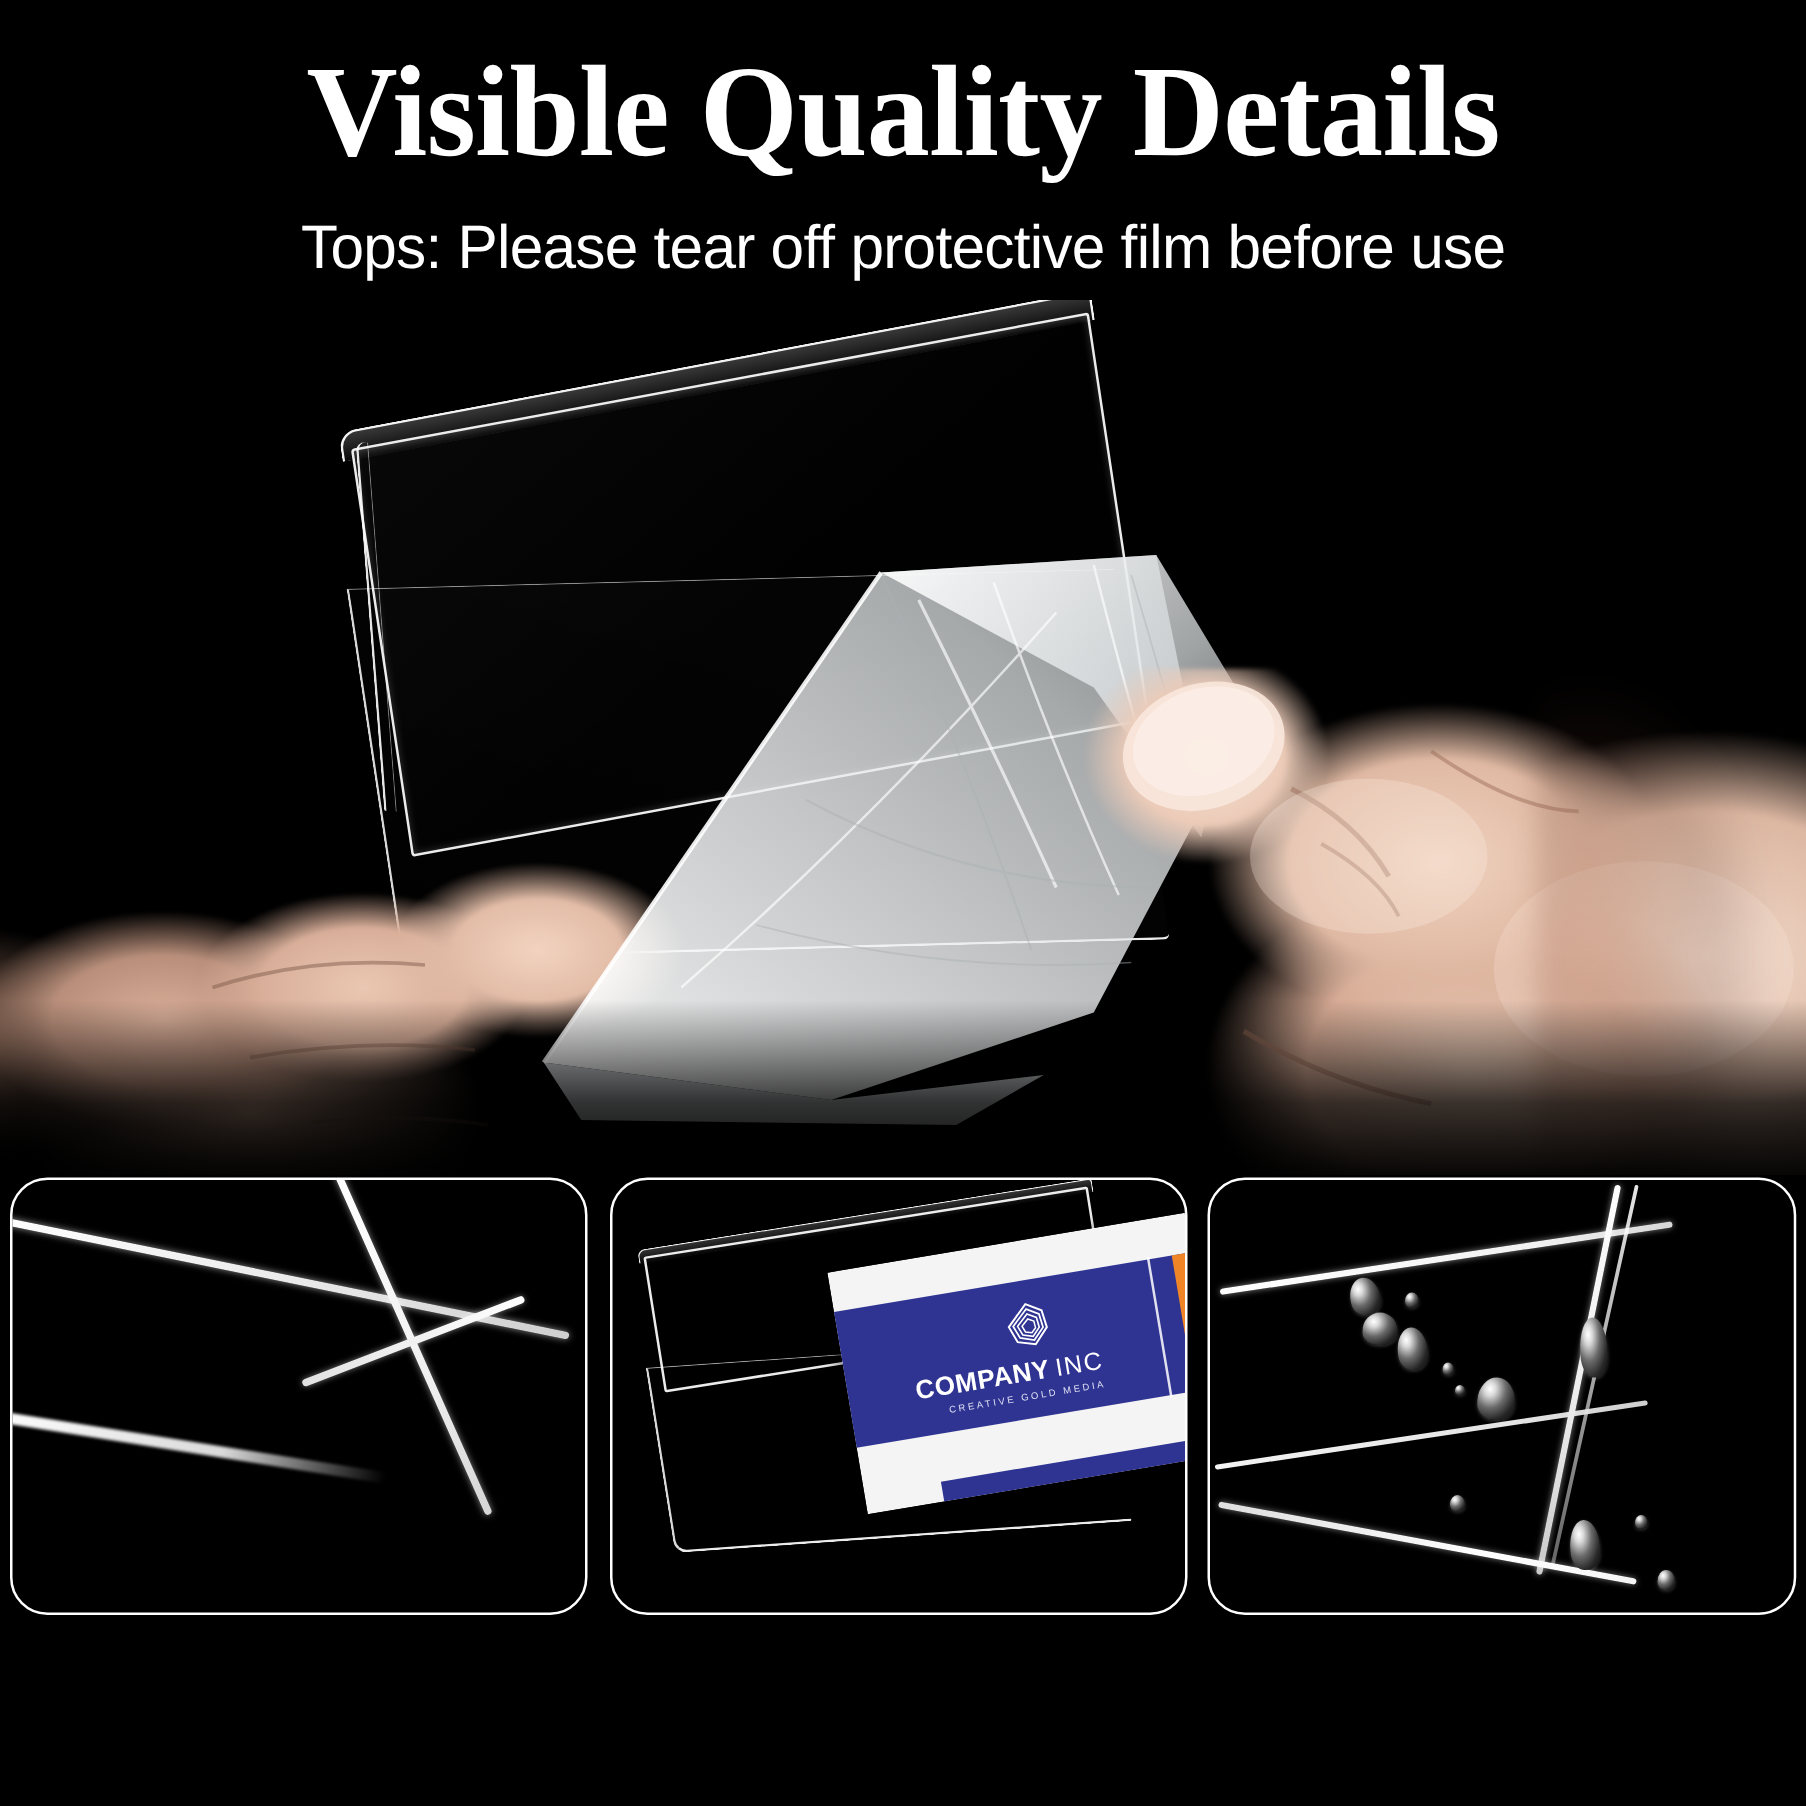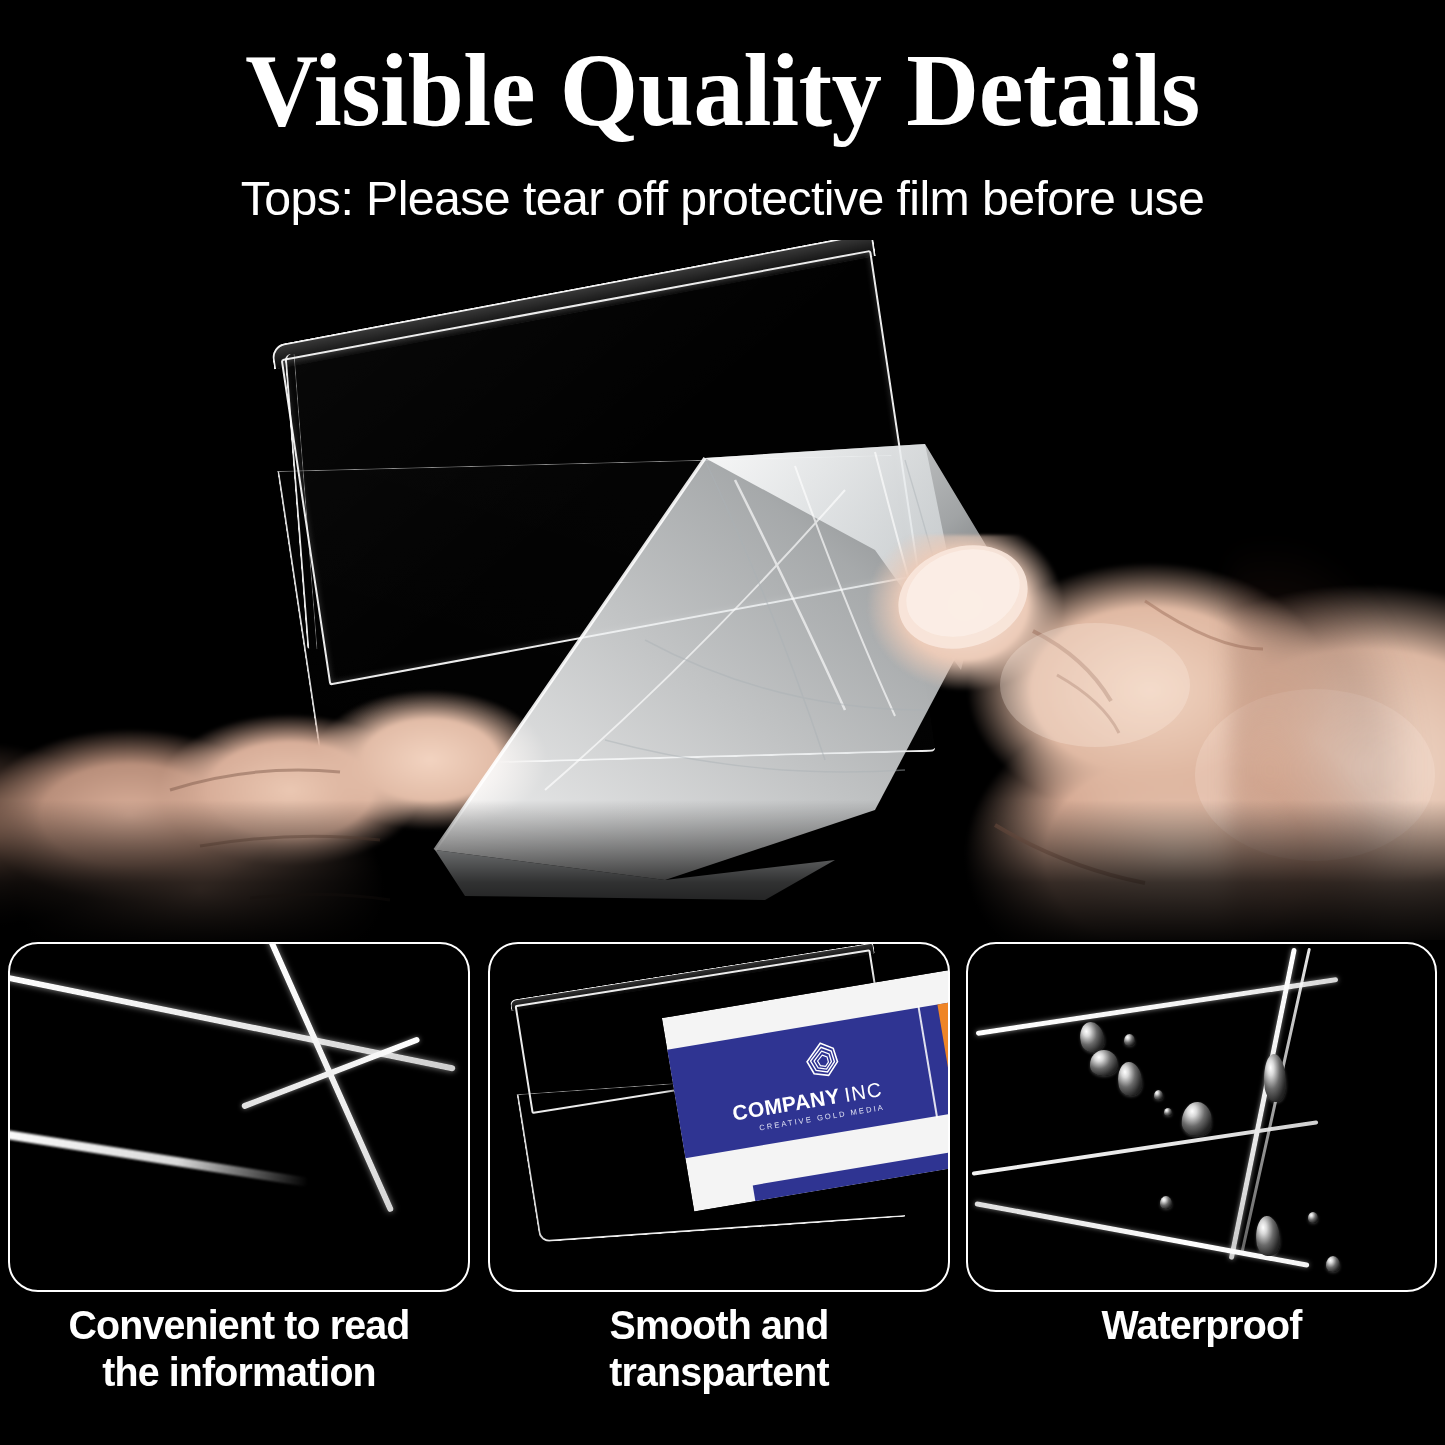--- a/index.html
+++ b/index.html
@@ -512,28 +512,14 @@
         <div class="drop" style="left:214px; top:158px; width:30px; height:34px; transform:rotate(4deg);"></div>
         <div class="drop" style="left:296px; top:110px; width:22px; height:48px; transform:rotate(-3deg);"></div>
         <div class="drop" style="left:192px; top:252px; width:12px; height:13px;"></div>
         <div class="drop" style="left:288px; top:272px; width:24px; height:40px; transform:rotate(-4deg);"></div>
         <div class="drop" style="left:340px; top:268px; width:10px; height:11px;"></div>
         <div class="drop" style="left:358px; top:312px; width:14px; height:16px;"></div>
       </div>
     </div>
   </div>
 
-  <div id="captions">
-    <div class="caption" id="cap-1">
-      <div>Convenient to read</div>
-      <div>the information</div>
-    </div>
-    <div class="caption" id="cap-2">
-      <div>Smooth and</div>
-      <div>transpartent</div>
-    </div>
-    <div class="caption" id="cap-3">
-      <div>Waterproof</div>
-      <div></div>
-    </div>
-  </div>
 
 </div>
 
 </body></html>

